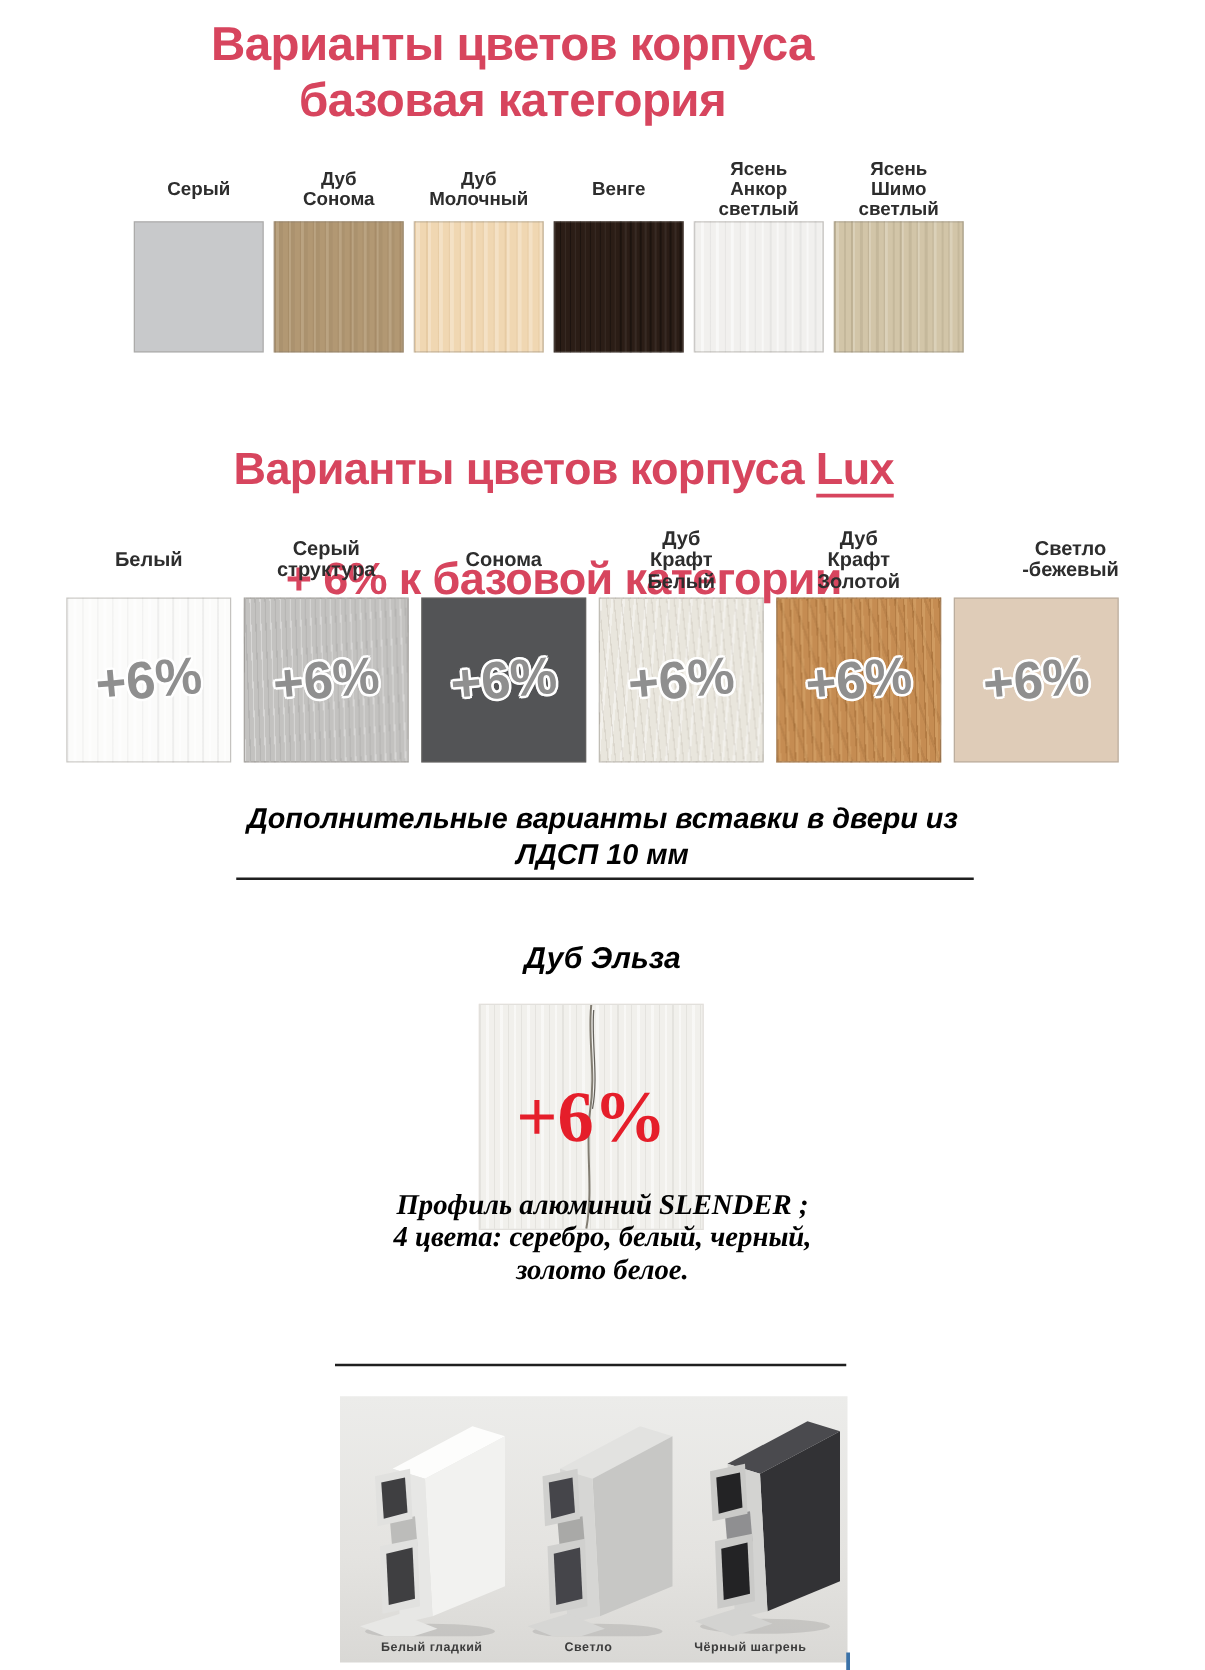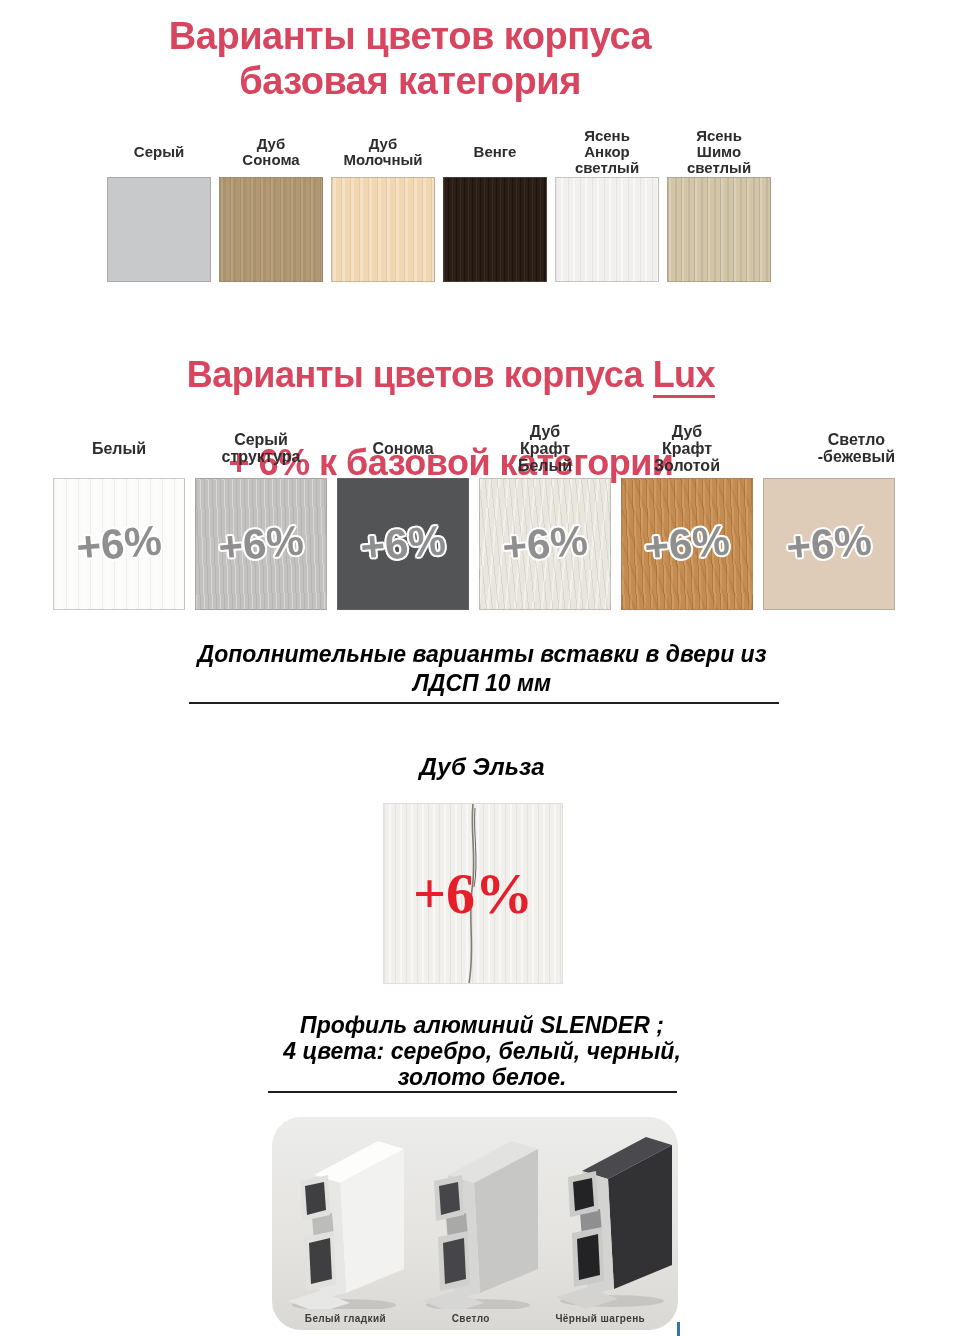--- a/index.html
+++ b/index.html
@@ -63,21 +63,20 @@
   }
   .elza-plus{
     position:absolute;inset:0;display:flex;align-items:center;justify-content:center;
     font-family:"Liberation Serif", serif;font-size:58px;font-weight:700;
   }
   .crack{position:absolute;left:0;top:0;width:100%;height:100%;}
   
   .photo{
     left:272px;top:1117px;width:406px;height:213px;
     background:linear-gradient(180deg,#ececea 0%,#e4e3e0 60%,#d9d8d5 100%);
-    border-radius:29px;
   }
   .photo-labels{
     position:absolute;left:0;bottom:6px;width:100%;display:flex;justify-content:space-around;
     font-size:10px;font-weight:700;color:#3c3c3c;letter-spacing:0.4px;
   }
   .blue-tick{left:677px;top:1322px;width:3px;height:14px;}
 </style>
 </head>
 <body>
 
@@ -174,21 +173,21 @@
 <div class="abs section-heading" style="top:752px;font-size:24px;">Дуб Эльза</div>
 
 <div class="abs elza-swatch" style="background-color: rgb(241, 240, 236);">
   <svg class="crack" viewBox="0 0 180 181">
     <path d="M90,0 C87,28 94,55 89,86 C85,115 92,148 86,181" stroke="#6e695d" stroke-width="1.6" fill="none" opacity="0.85"></path>
     <path d="M92,4 C90,30 96,58 91,84" stroke="#43403a" stroke-width="1" fill="none" opacity="0.8"></path>
   </svg>
   <span class="elza-plus" style="color: rgb(229, 30, 42);">+6%</span>
 </div>
 
-<div class="abs section-heading" style="top:1012px;line-height:26px;">Профиль алюминий SLENDER ;
+<div class="abs section-heading" style="top:951px;line-height:26px;font-family:Liberation Serif, serif;">Профиль алюминий SLENDER ;
 4 цвета: серебро, белый, черный,
 золото белое.</div>
 <div class="abs rule" style="left:268px;top:1091px;width:409px;"></div>
 
 <div class="abs photo">
   <svg width="406" height="192" viewBox="0 0 406 192">
     <defs>
       <g id="prof">
         <ellipse cx="58" cy="182" rx="52" ry="6" fill="rgba(0,0,0,0.10)"></ellipse>
 

